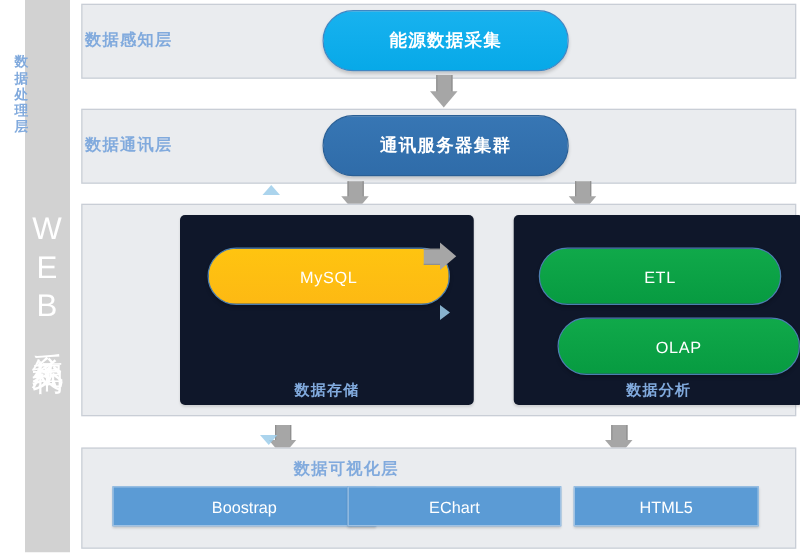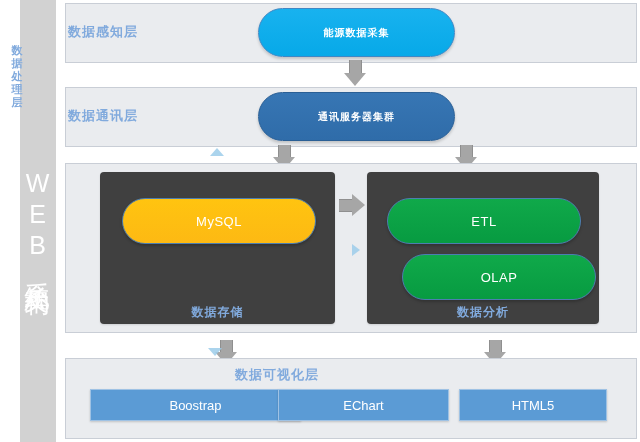--- a/index.html
+++ b/index.html
@@ -30,32 +30,32 @@
   #label2{left:68px;top:107px;}
   #label4{left:235px;top:366px;}
 
   .layer-label-v{position:absolute;left:10px;top:44px;width:14px;
                  color:#81aadd;font-size:11px;font-weight:bold;
                  line-height:13px;text-align:center;}
 
   
   .pill{position:absolute;border-radius:999px;display:flex;
         align-items:center;justify-content:center;
-        color:#ffffff;font-size:10px;font-weight:bold;letter-spacing:1px;
+        color:#ffffff;font-size:14px;font-weight:bold;letter-spacing:1px;
         box-shadow:0 2px 3px rgba(0,0,0,.18);}
   #node-collect{left:258px;top:8px;width:195px;height:47px;
         background:linear-gradient(#18b2ef,#07a9e8);
         border:1px solid #3f87c4;}
   #node-server{left:258px;top:92px;width:195px;height:47px;
         background:linear-gradient(#3776b4,#2f6ca9);
         border:1px solid #2a5f95;}
 
   
-  .group{position:absolute;background:#404040;border-radius:4px;
-         box-shadow:0 1px 2px rgba(0,0,0,.12);}
+  .group{position:absolute;background:#0f172a;border-radius:4px;
+         box-shadow:0 1px 2px rgba(0,0,0,.12);margin-left:44px;}
   #group-store{left:100px;top:172px;width:235px;height:152px;}
   #group-analyse{left:367px;top:172px;width:232px;height:152px;}
   .group-label{position:absolute;bottom:3px;left:0;width:100%;
          text-align:center;color:#81aadd;font-size:12px;font-weight:bold;
          letter-spacing:1px;}
 
   .pill-sm{position:absolute;left:22px;width:192px;height:44px;
         border-radius:999px;display:flex;align-items:center;
         justify-content:center;color:#ffffff;font-size:13px;
         letter-spacing:.5px;box-shadow:0 2px 3px rgba(0,0,0,.22);}

